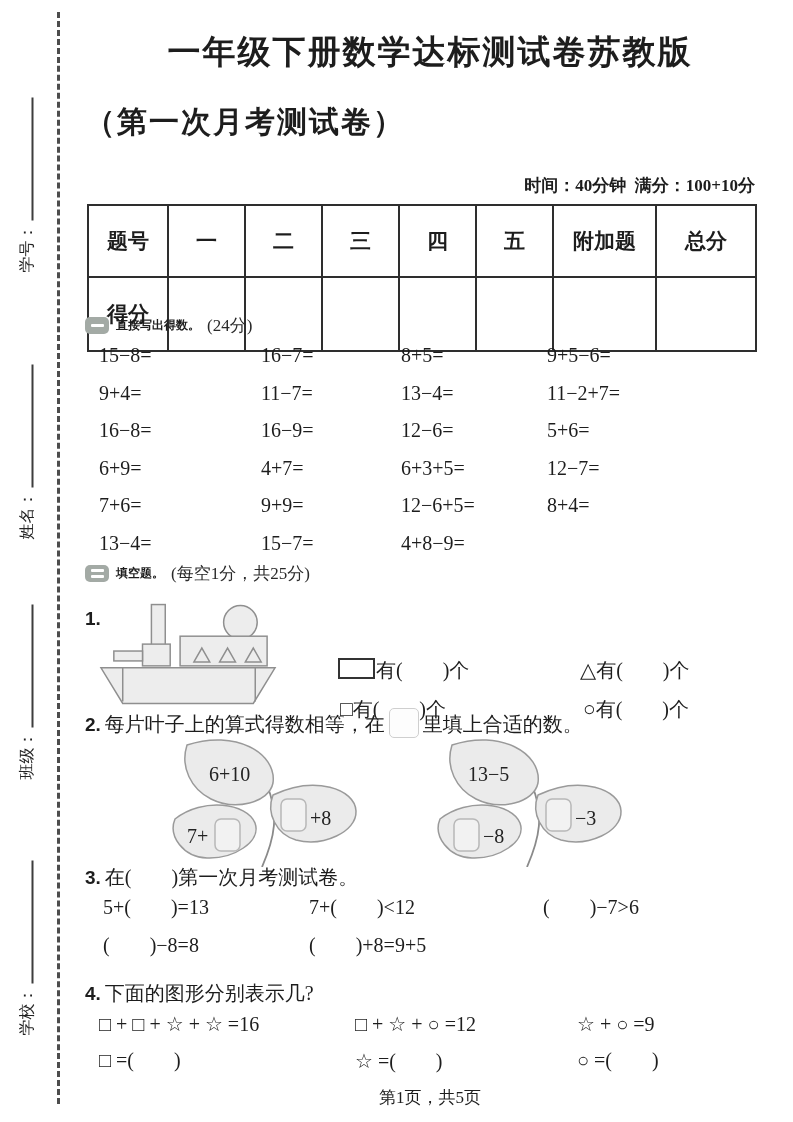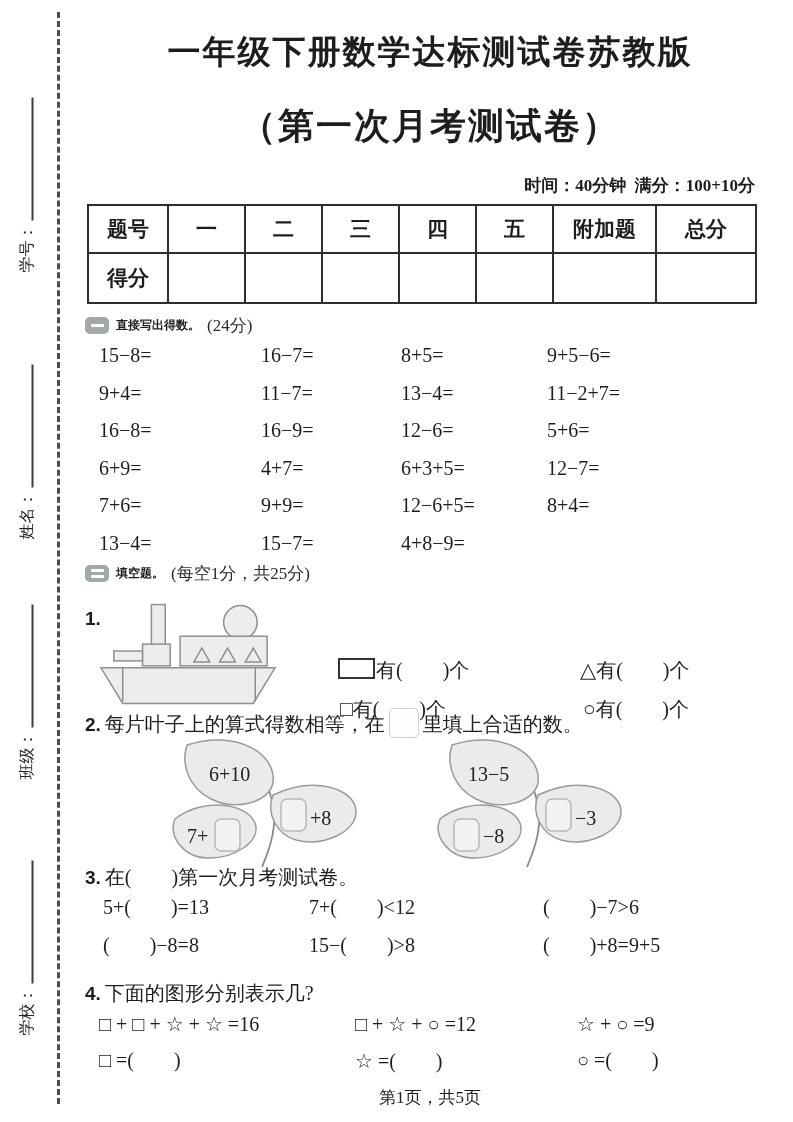--- a/index.html
+++ b/index.html
@@ -11,28 +11,28 @@
   .side-item{position:absolute;left:-61px;width:175px;height:22px;
         display:flex;align-items:flex-end;gap:4px;
         transform:rotate(-90deg);}
   .side-text{font-size:16px;white-space:nowrap;color:#222;
         font-family:"Liberation Serif","DejaVu Serif",serif;}
   .side-line{flex:1;border-bottom:2px solid #3d3d3d;margin-bottom:4px;}
   
   .content{position:absolute;left:85px;top:0;width:690px;height:1122px;}
   .title{position:absolute;top:30px;left:0;width:100%;text-align:center;
         font-size:33px;font-weight:bold;letter-spacing:2px;margin:0;}
-  .subtitle{position:absolute;top:102px;left:0;width:100%;text-align:center;
-        font-size:36px;font-weight:bold;letter-spacing:2px;margin:0;}
+  .subtitle{position:absolute;top:102px;left:0;width:100%;text-align:left;
+        font-size:30px;font-weight:bold;letter-spacing:2px;margin:0;}
   .meta{position:absolute;top:174px;right:20px;font-size:17px;white-space:pre;font-weight:bold;}
   
   table.score{position:absolute;top:204px;left:2px;width:668px;
         border-collapse:collapse;table-layout:fixed;}
   table.score th,table.score td{border:2px solid #2e2e2e;text-align:center;
-        font-size:21px;font-weight:bold;padding:0;
+        font-size:21px;font-weight:bold;padding:12px;
         font-family:"Liberation Sans","DejaVu Sans",sans-serif;}
   table.score tr:nth-child(1) th{height:46px;}
   table.score tr:nth-child(2) td{height:48px;font-family:Liberation Serif, serif;}
   
   .sec-head{position:absolute;left:0;display:flex;align-items:center;gap:7px;}
   .badge{width:24px;height:17px;background:#a3aaa5;border-radius:5px;
         display:inline-flex;flex-direction:column;justify-content:center;
         align-items:center;gap:3px;flex:0 0 auto;}
   .badge i{display:block;width:13px;height:3px;background:#fff;border-radius:1px;}
   .sec-title{font-size:12px;font-weight:bold;
@@ -235,21 +235,20 @@
     </svg>
 
     <div class="abs qtext" style="top:864px;left:0">
       <span class="qnum">3.</span><span class="pre">在(        )第一次月考测试卷。</span>
     </div>
     <div class="q3grid">
       <span class="pre">5+(        )=13</span>
       <span class="pre">7+(        )&lt;12</span>
       <span class="pre">(        )−7&gt;6</span>
       <span class="pre">(        )−8=8</span>
-      <span class="pre">15−(        )&gt;8</span>
       <span class="pre">(        )+8=9+5</span>
     </div>
 
     <div class="abs qtext" style="top:980px;left:0">
       <span class="qnum">4.</span><span>下面的图形分别表示几?</span>
     </div>
     <div class="q4grid">
       <span class="pre">□ + □ + ☆ + ☆ =16</span>
       <span class="pre">□ + ☆ + ○ =12</span>
       <span class="pre">☆ + ○ =9</span>

